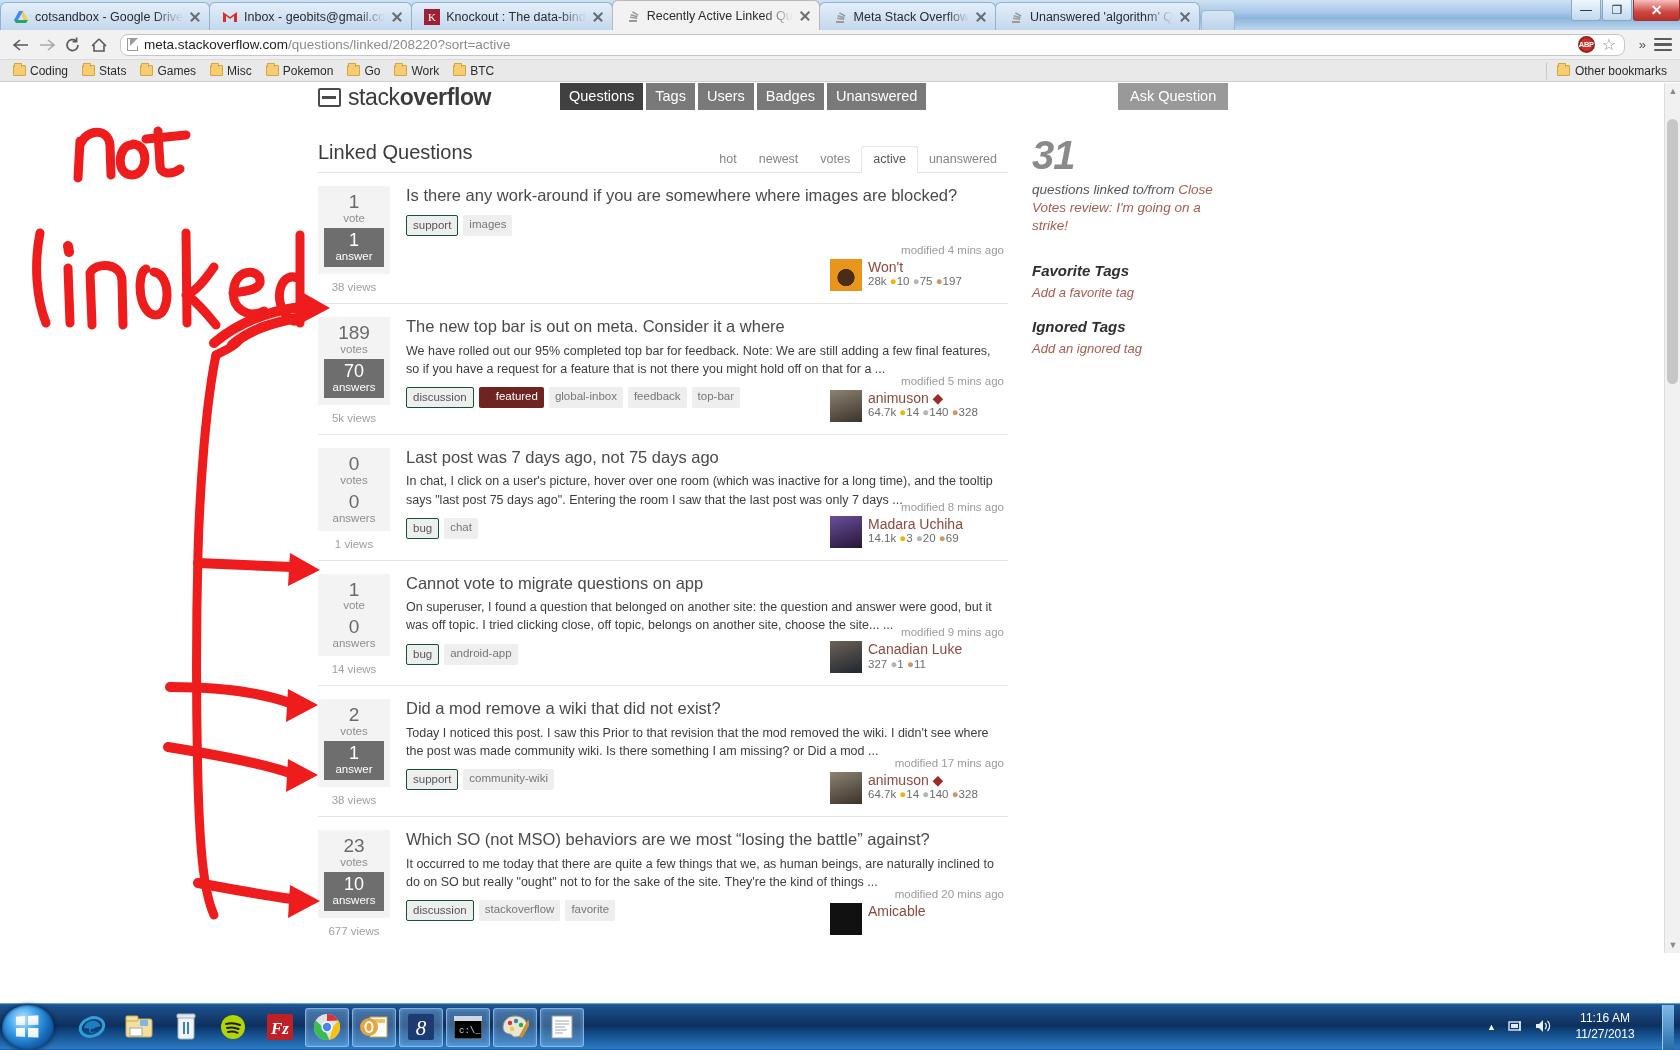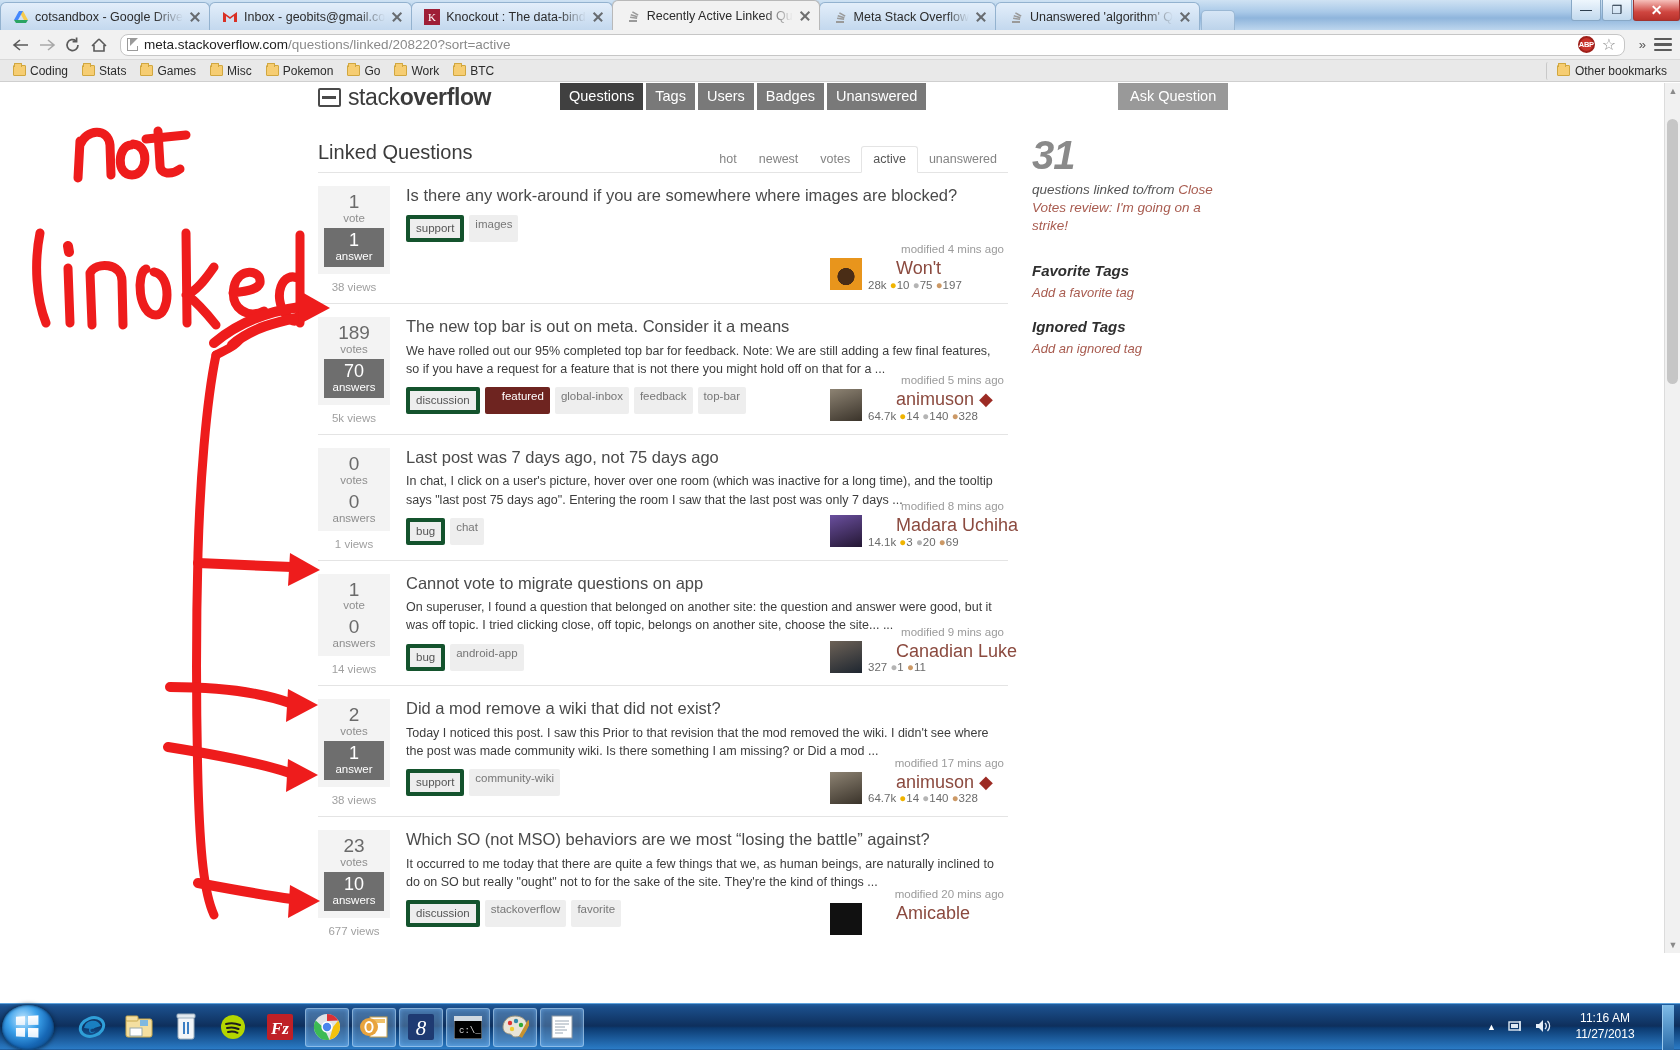--- a/index.html
+++ b/index.html
@@ -137,28 +137,28 @@
   .stats .ansbox .num{ color:#fff; font-size:18px; }
   .stats .ansbox .lbl{ color:#fff; font-size:11.5px; }
   .stats .ansplain{ margin-top:6px; }
   .views{ font-size:11.5px; color:#a0a0a0; margin-top:7px; }
 
   .qbody{ flex:1 1 auto; padding-left:16px; position:relative; min-height:92px;}
   .qtitle{ font-size:16.5px; color:#4a4a4a; line-height:1.2; margin-bottom:5px; }
   .qexcerpt{ font-size:12.5px; color:#3c3c3c; line-height:1.45; max-width:600px;}
   .tags{ display:flex; gap:5px; margin-top:9px; }
   .tag{ font-size:11.5px; color:#777; background:#eee; padding:3px 6px 4px; border-radius:2px;}
-  .tag.strong{ border:4px solid #14532d; color:#555; }
+  .tag.strong{ border:1px solid #14532d; color:#555; }
   .tag.featured{ background:#6e2420; color:#fff;padding-left:17px; }
 
   .usercard{ position:absolute; right:0; bottom:2px; width:190px; text-align:left; }
   .modified{ font-size:11.5px; color:#9b9b9b; text-align:right; margin-bottom:3px; padding-right:4px;}
   .ucard-row{ display:flex; gap:6px; justify-content:flex-start; padding-left:12px;}
   .avatar{ width:32px; height:32px; flex:0 0 32px; background:#bbb; }
-  .uname{ font-size:18px; color:#8b4a3f; line-height:1.15; white-space:nowrap;margin-left:28px;}
+  .uname{ font-size:14px; color:#8b4a3f; line-height:1.15; white-space:nowrap;}
   .uname .dia{ color:#9c2b24; }
   .urep{ font-size:11.5px; color:#6b6b6b; white-space:nowrap;}
   .urep .g{ color:#f0b400; }
   .urep .s{ color:#b4b4b4; }
   .urep .b{ color:#cc9966; }
 
   
   .sidebar{ position:absolute; left:1032px; top:52px; width:300px;font-style:italic; }
   .big-count{ font-size:40px; color:#8a8a8a; font-weight:bold; line-height:1; letter-spacing:-1px;}
   .linked-desc{ font-size:13.5px; color:#555; line-height:1.35; margin-top:6px; max-width:205px;}
@@ -430,21 +430,21 @@
             <div class="num">189</div>
             <div class="lbl">votes</div>
             <div class="ansbox">
               <div class="num">70</div>
               <div class="lbl">answers</div>
             </div>
           </div>
           <div class="views">5k views</div>
         </div>
         <div class="qbody">
-          <a class="qtitle" href="#" style="display:block;text-decoration:none;color:#4a4a4a;">The new top bar is out on meta. Consider it a means</a>
+          <a class="qtitle" href="#" style="display:block;text-decoration:none;color:#4a4a4a;">The new top bar is out on meta. Consider it a where</a>
           <div class="qexcerpt">We have rolled out our 95% completed top bar for feedback. Note: We are still adding a few final features, so if you have a request for a feature that is not there you might hold off on that for a ...</div>
           <div class="tags">
             <span class="tag strong">discussion</span>
             <span class="tag featured">featured</span>
             <span class="tag">global-inbox</span>
             <span class="tag">feedback</span>
             <span class="tag">top-bar</span>
           </div>
           <div class="usercard">
             <div class="modified">modified 5 mins ago</div>

